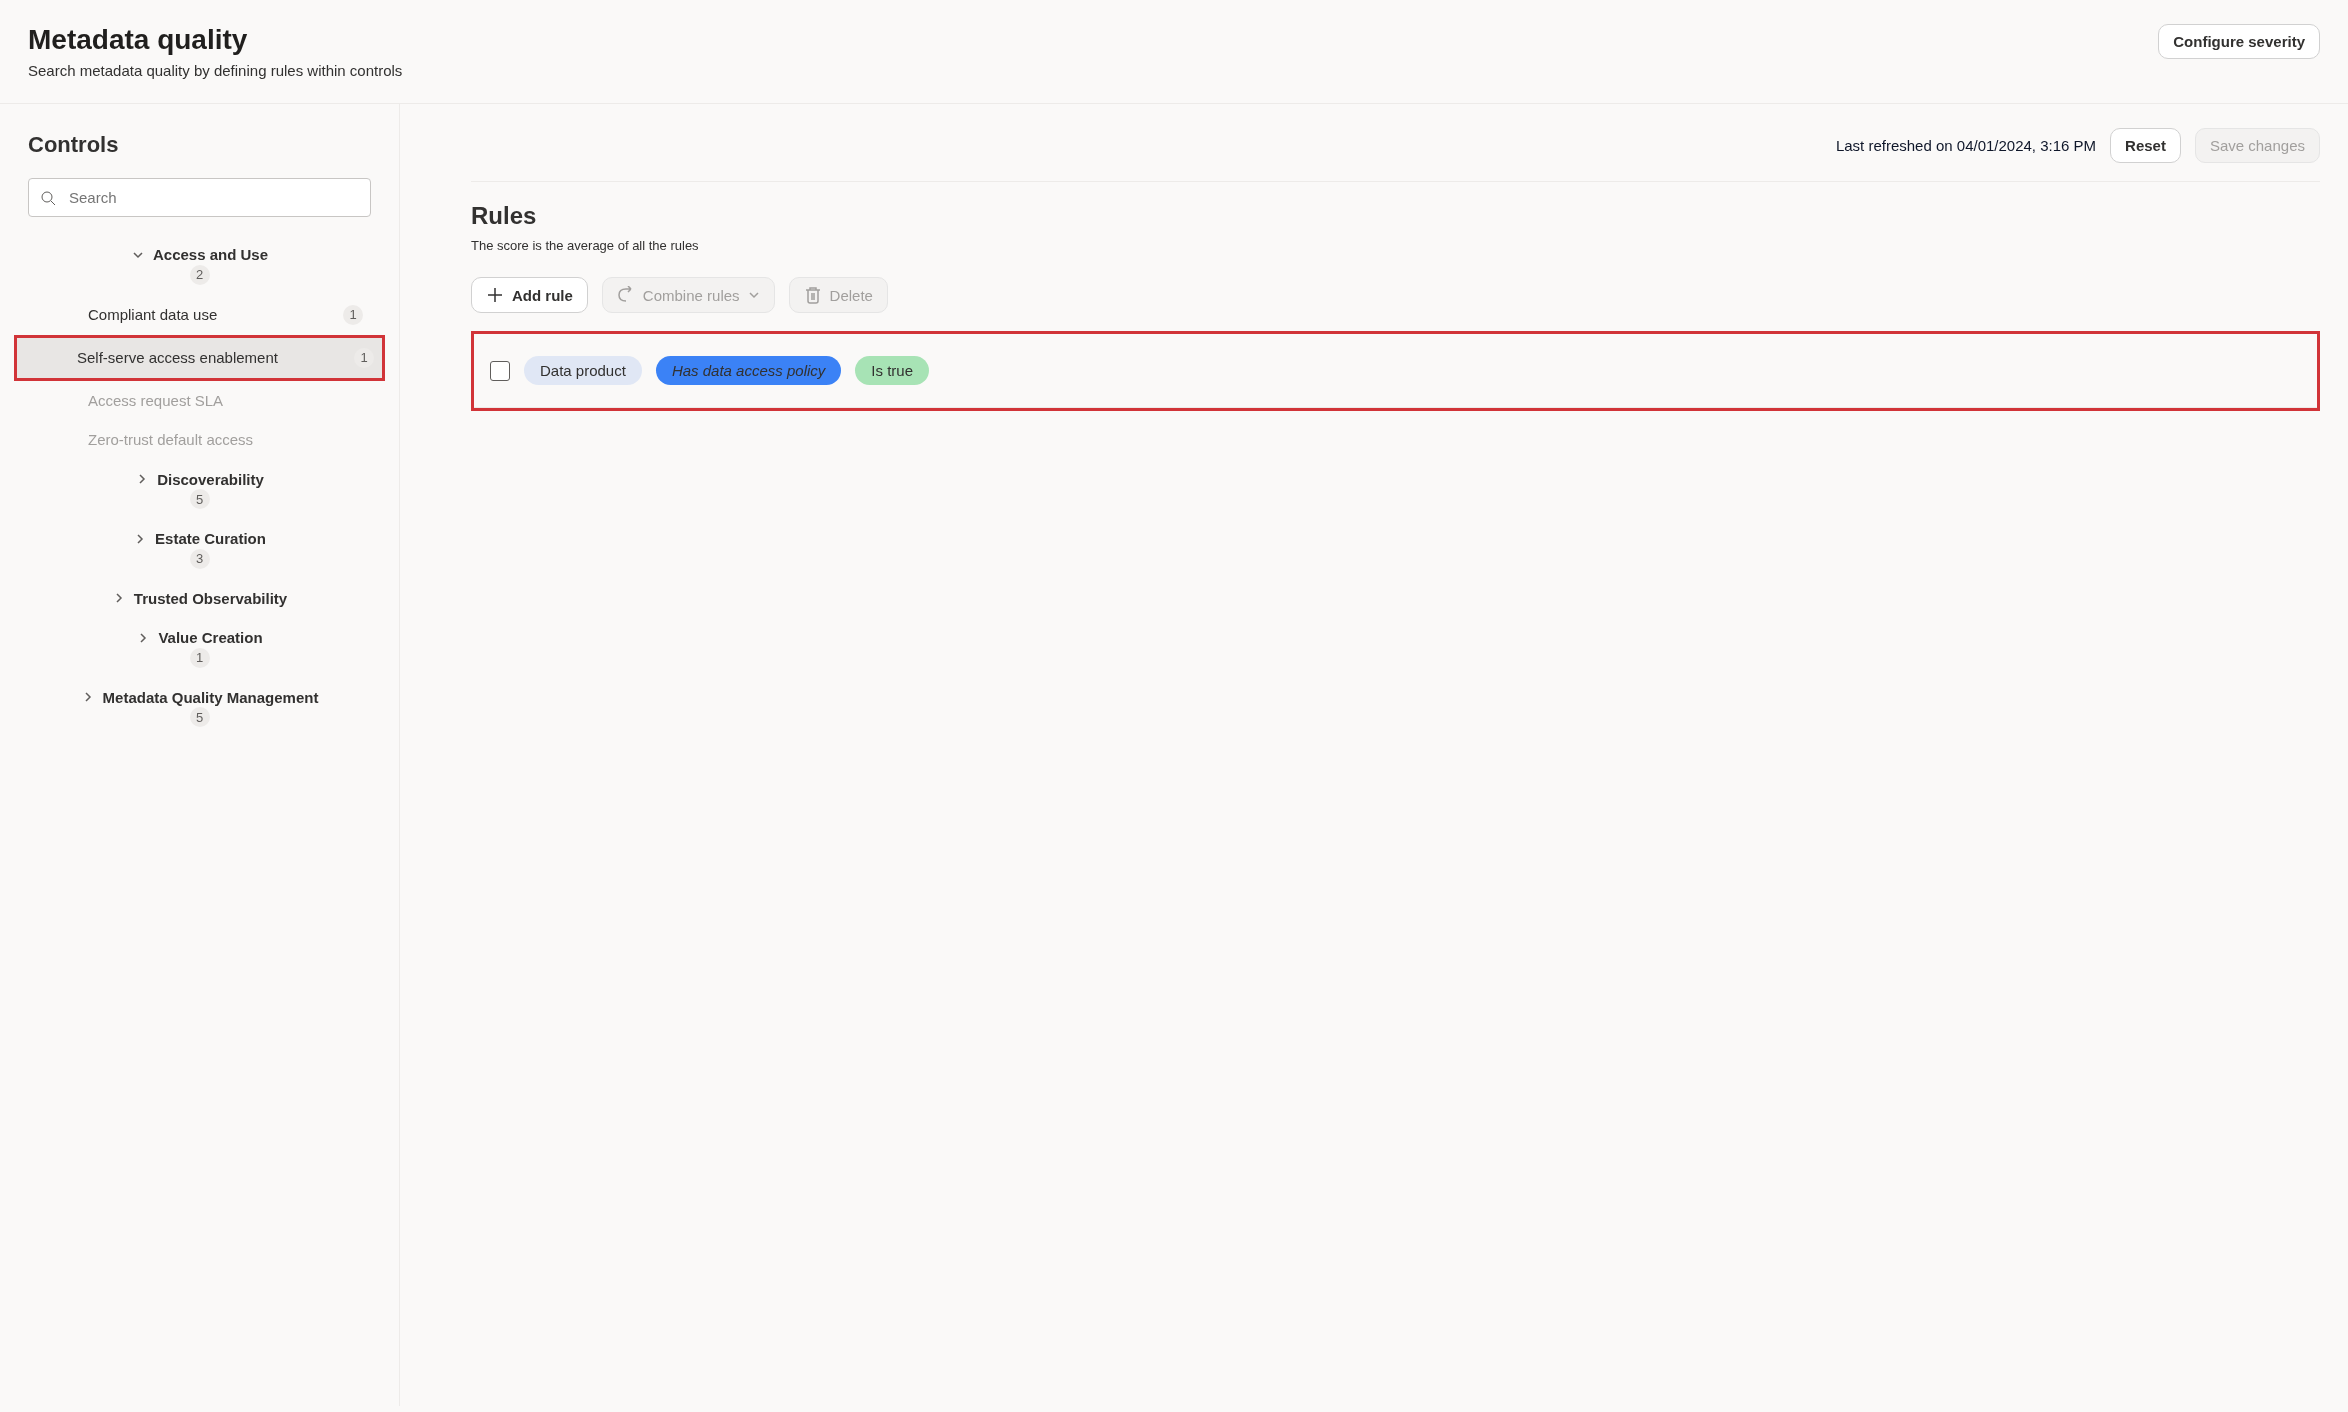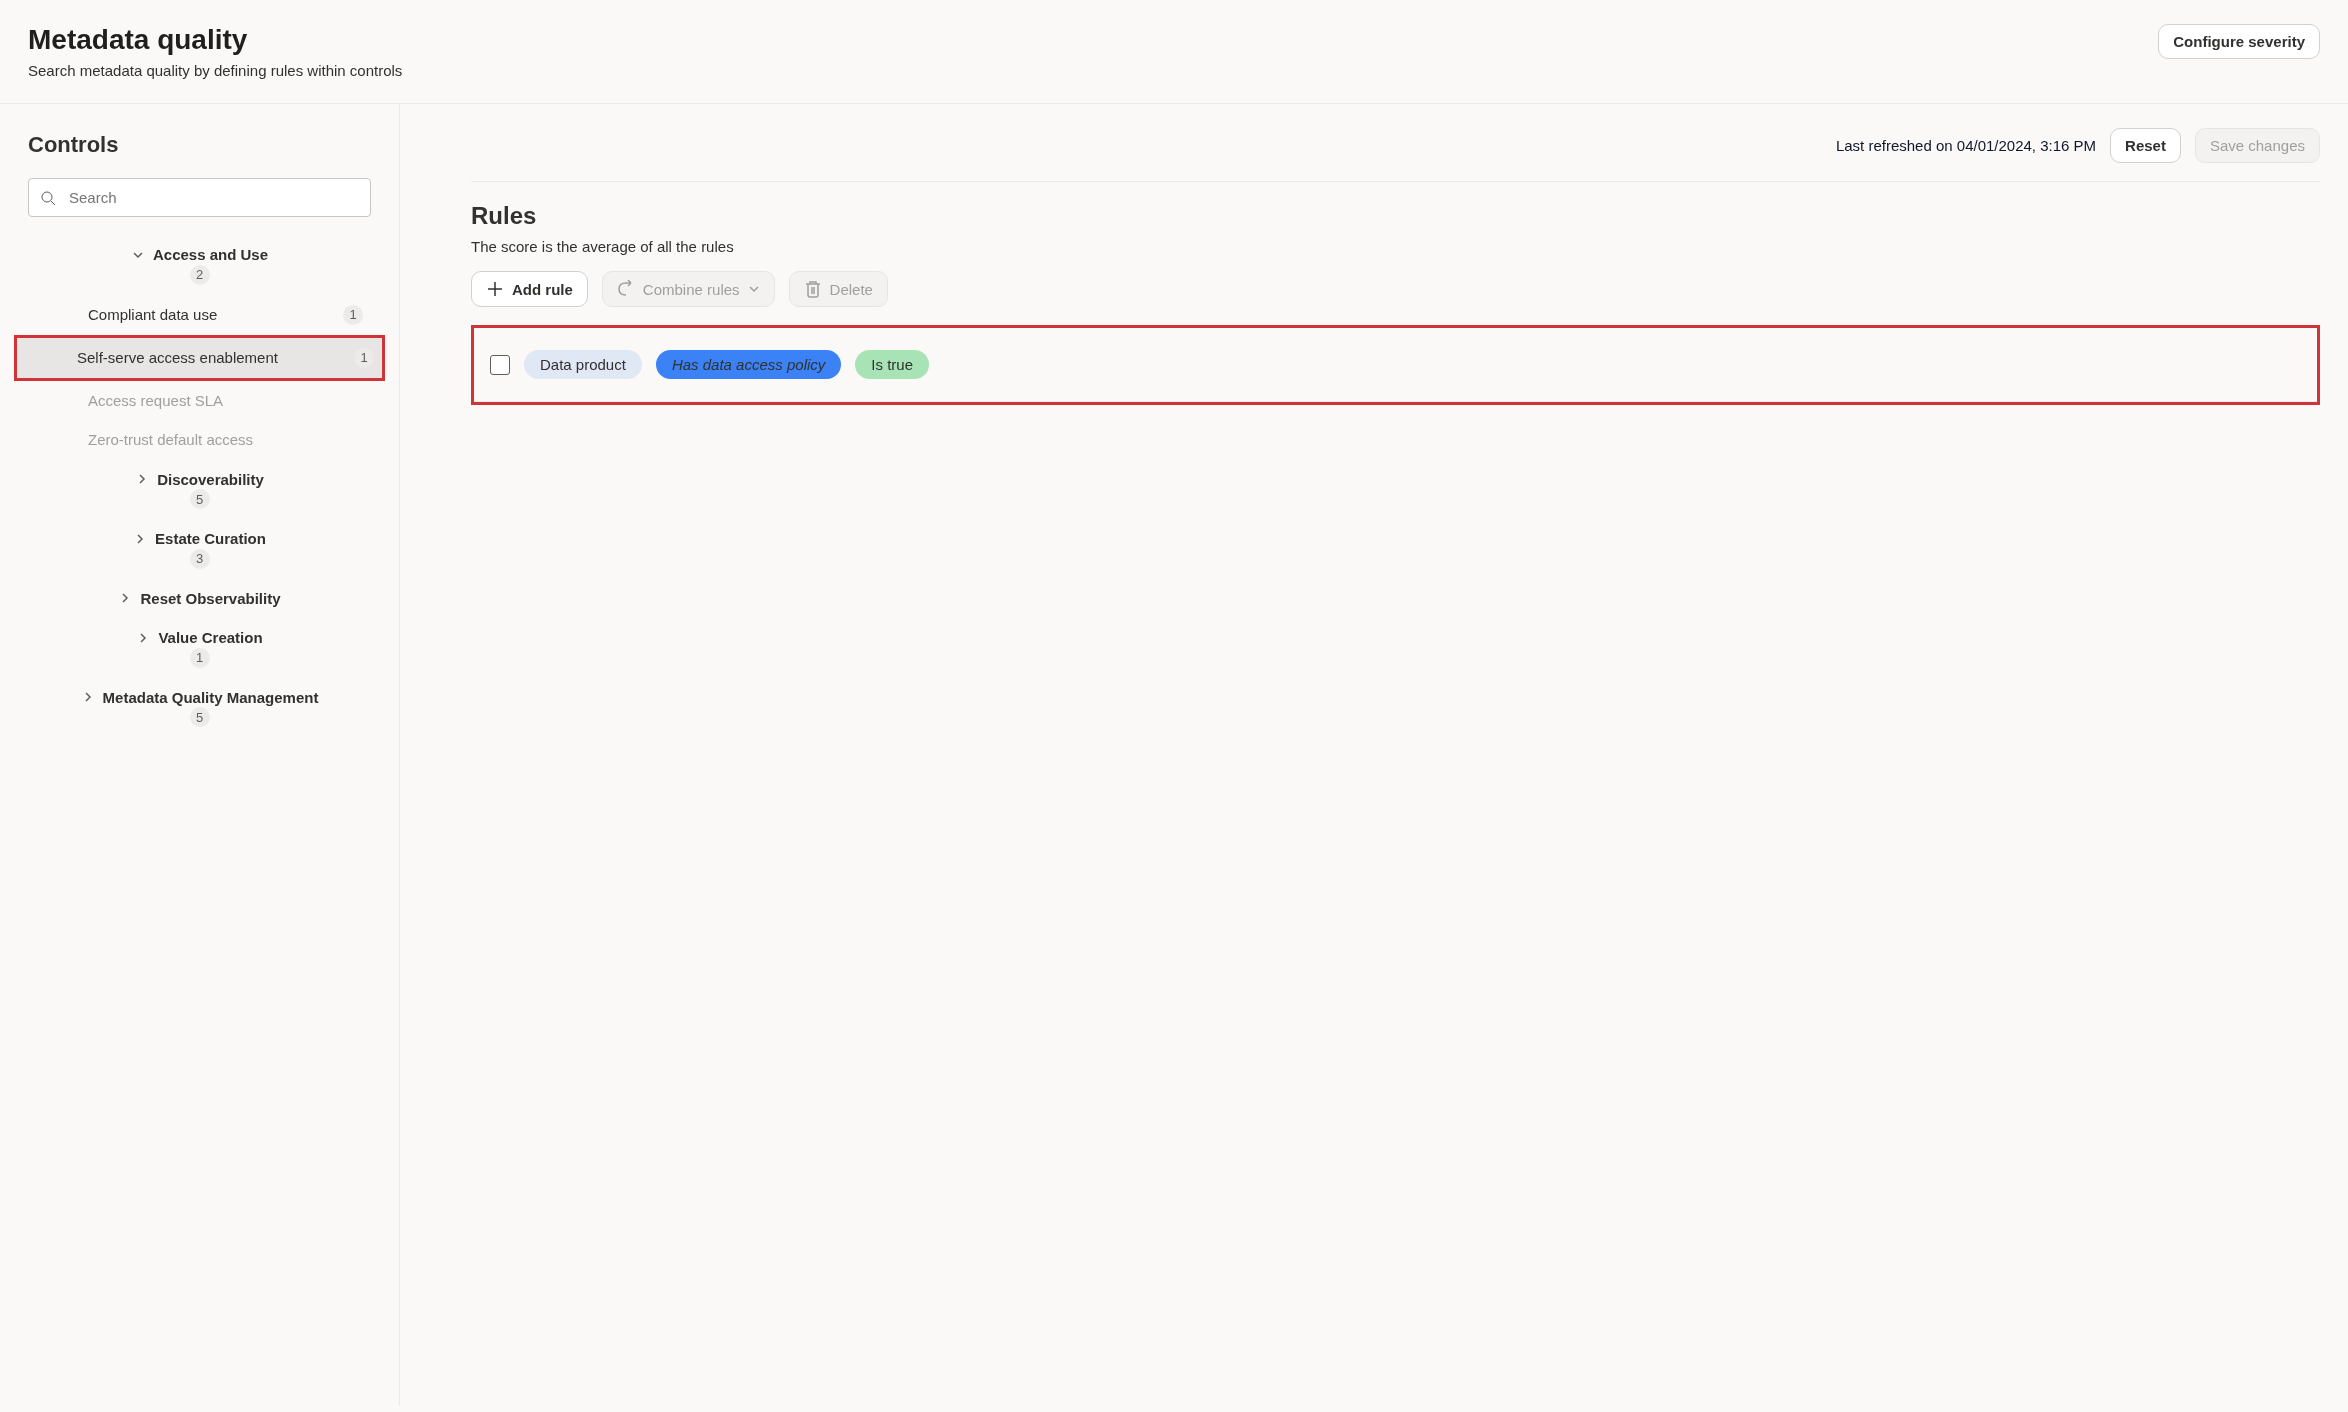--- a/index.html
+++ b/index.html
@@ -162,23 +162,23 @@
   .refreshed-text {
     font-size: 15px;
     color: #0f172a;
   }
   .section-title {
     font-size: 24px;
     font-weight: 600;
     margin-bottom: 8px;
   }
   .section-sub {
-    font-size: 15px;
-    color: #323130;
-    margin-bottom: 16px;
+    font-size: 13px;
+    color: #323130;
+    margin-bottom: 24px;
   }
   .rules-toolbar {
     display: flex;
     gap: 14px;
     margin-bottom: 18px;
   }
   .rule-row-highlight {
     border: 3px solid #d13438;
     padding: 0;
   }
@@ -285,21 +285,21 @@
             </div>
             <span class="count-badge">3</span>
           </div>
         </li>
         <li>
           <div class="tree-item">
             <div class="tree-item-left">
               <svg viewBox="0 0 14 14" class="chevron">
                 <polyline points="5,3 9,7 5,11"></polyline>
               </svg>
-              <span class="tree-label bold">Reset Observability</span>
+              <span class="tree-label bold">Trusted Observability</span>
             </div>
           </div>
         </li>
         <li>
           <div class="tree-item">
             <div class="tree-item-left">
               <svg viewBox="0 0 14 14" class="chevron">
                 <polyline points="5,3 9,7 5,11"></polyline>
               </svg>
               <span class="tree-label bold">Value Creation</span>

